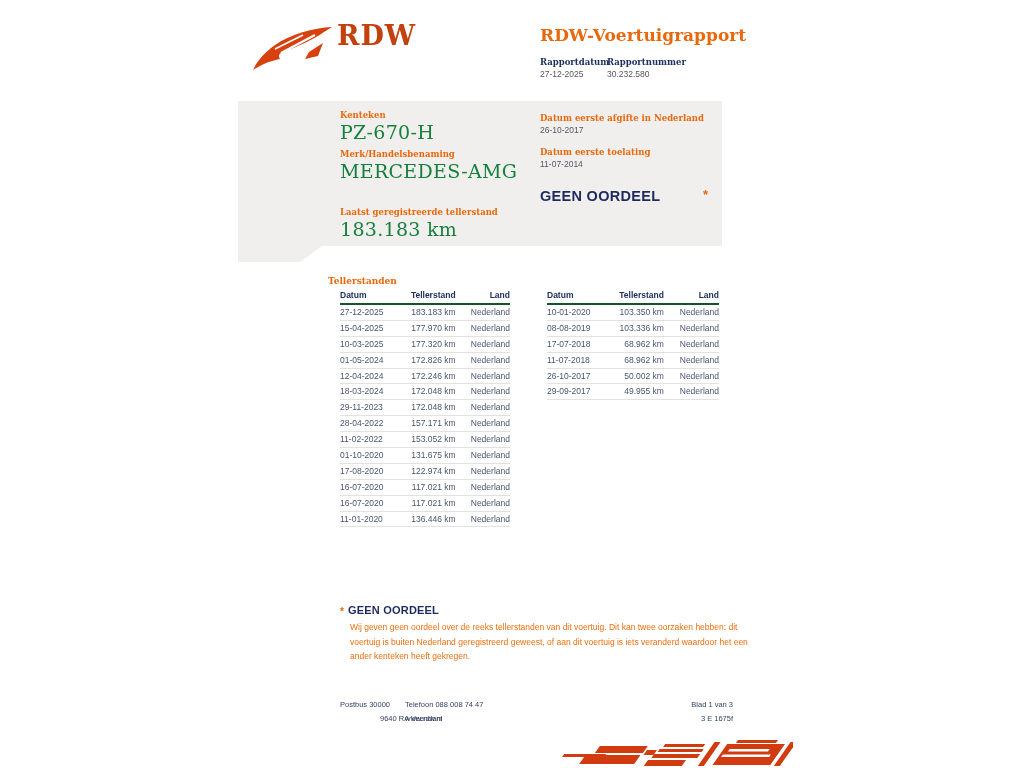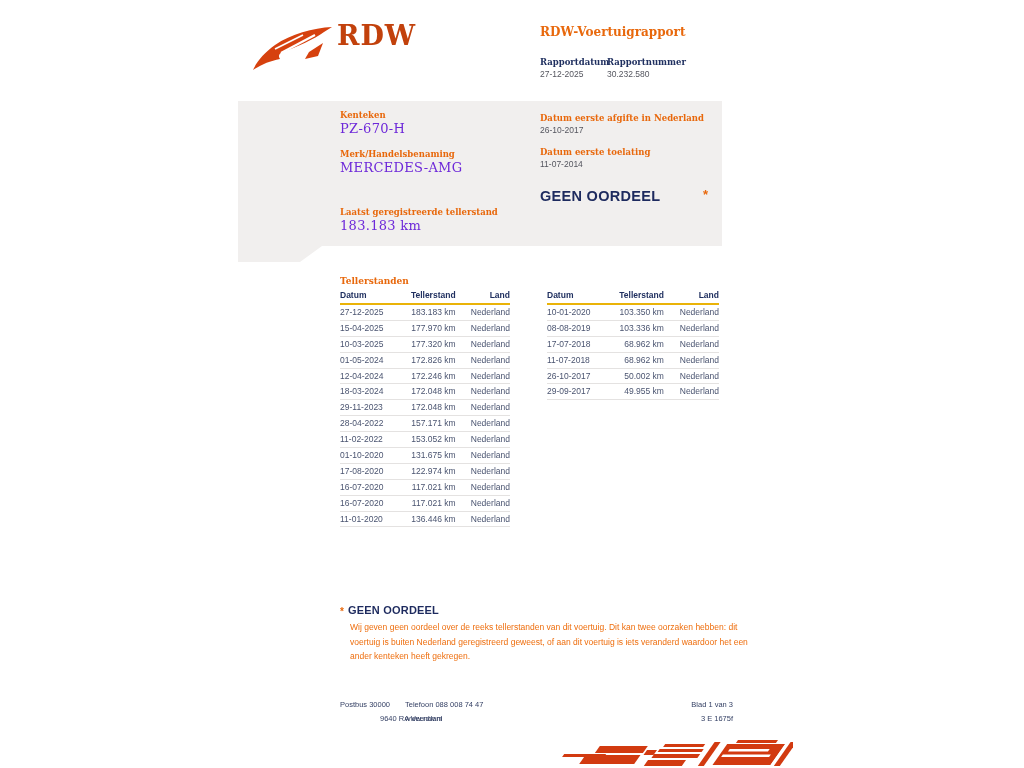--- a/index.html
+++ b/index.html
@@ -2,37 +2,37 @@
 <html><head>
 <meta charset="utf-8">
 <style>
   html,body{margin:0;padding:0;}
   body{background:#fff;font-family:"Liberation Sans",sans-serif;}
   .page{position:relative;width:1024px;height:768px;background:#ffffff;overflow:hidden;}
   .abs{position:absolute;}
 
   
   .wordmark{font-family:"DejaVu Serif",serif;font-size:27px;font-weight:600;color:#c2410c;letter-spacing:1px;}
-  .doc-title{font-family:"DejaVu Serif",serif;font-size:12px;font-weight:600;color:#e8680c;text-align:center;}
+  .doc-title{font-family:"DejaVu Serif",serif;font-size:17px;font-weight:600;color:#e8680c;text-align:center;}
   .lbl{font-family:"DejaVu Serif",serif;font-size:8.5px;font-weight:bold;color:#203060;}
   .lbl-o{font-family:"DejaVu Serif",serif;font-size:8.5px;font-weight:bold;color:#e8680c;}
   .val-sm{font-size:8.5px;color:#55565f;}
 
   
   .graybox{left:238px;top:101px;width:484px;height:161px;background:#f1efee;
     clip-path:polygon(0 0,484px 0,484px 145px,84px 145px,62px 161px,0 161px);}
-  .val-serif{font-family:"DejaVu Serif",serif;font-size:13px;color:#6d28d9;letter-spacing:.3px;}
+  .val-serif{font-family:"DejaVu Serif",serif;font-size:19px;color:#15803d;letter-spacing:.3px;}
   .verdict{font-size:14.5px;font-weight:bold;color:#1d2a5e;letter-spacing:.3px;}
   .star{color:#e8680c;font-size:13px;font-weight:bold;}
 
   
   .sec-title{font-family:"DejaVu Serif",serif;font-size:9px;font-weight:bold;color:#e8680c;}
   .t-table{position:absolute;font-size:8.5px;color:#4a5470;}
   .t-head{display:grid;grid-template-columns:40% 28% 32%;height:14px;line-height:13px;
-    border-bottom:2px solid #eab308;font-weight:bold;color:#203060;}
+    border-bottom:2px solid #14532d;font-weight:bold;color:#203060;}
   .t-head span:nth-child(2),.t-head span:nth-child(3){text-align:right;}
   .t-row{display:grid;grid-template-columns:40% 28% 32%;height:14.9px;line-height:14.9px;
     border-bottom:1px solid #e4e2e1;}
   .t-row span:nth-child(2),.t-row span:nth-child(3){text-align:right;}
 
   
   .note-title{font-size:11px;font-weight:bold;color:#1d2a5e;letter-spacing:.2px;}
   .note-star{font-size:10px;font-weight:bold;color:#e8680c;}
   .note-body{width:398px;font-size:8.5px;line-height:14.5px;color:#ee6e0e;margin-left:10px;}
 
@@ -72,21 +72,21 @@
     <div class="abs lbl-o" style="left:302px;top:12px;">Datum eerste afgifte in Nederland</div>
     <div class="abs val-sm" style="left:302px;top:24px;">26-10-2017</div>
 
     <div class="abs lbl-o" style="left:302px;top:46px;">Datum eerste toelating</div>
     <div class="abs val-sm" style="left:302px;top:58px;">11-07-2014</div>
 
     <div class="abs verdict" style="left:302px;top:87px;">GEEN OORDEEL</div>
     <div class="abs star" style="left:465px;top:86px;">*</div>
   </div>
 
-  <div class="abs sec-title" style="left:340px;top:276px;text-align:right;">Tellerstanden</div>
+  <div class="abs sec-title" style="left:328px;top:276px;text-align:right;">Tellerstanden</div>
 
   <div class="t-table" style="left:340px;top:289px;width:170px;">
     <div class="t-head">
       <span>Datum</span>
       <span>Tellerstand</span>
       <span>Land</span>
     </div>
     <div>
         <div class="t-row">
           <span>27-12-2025</span>

